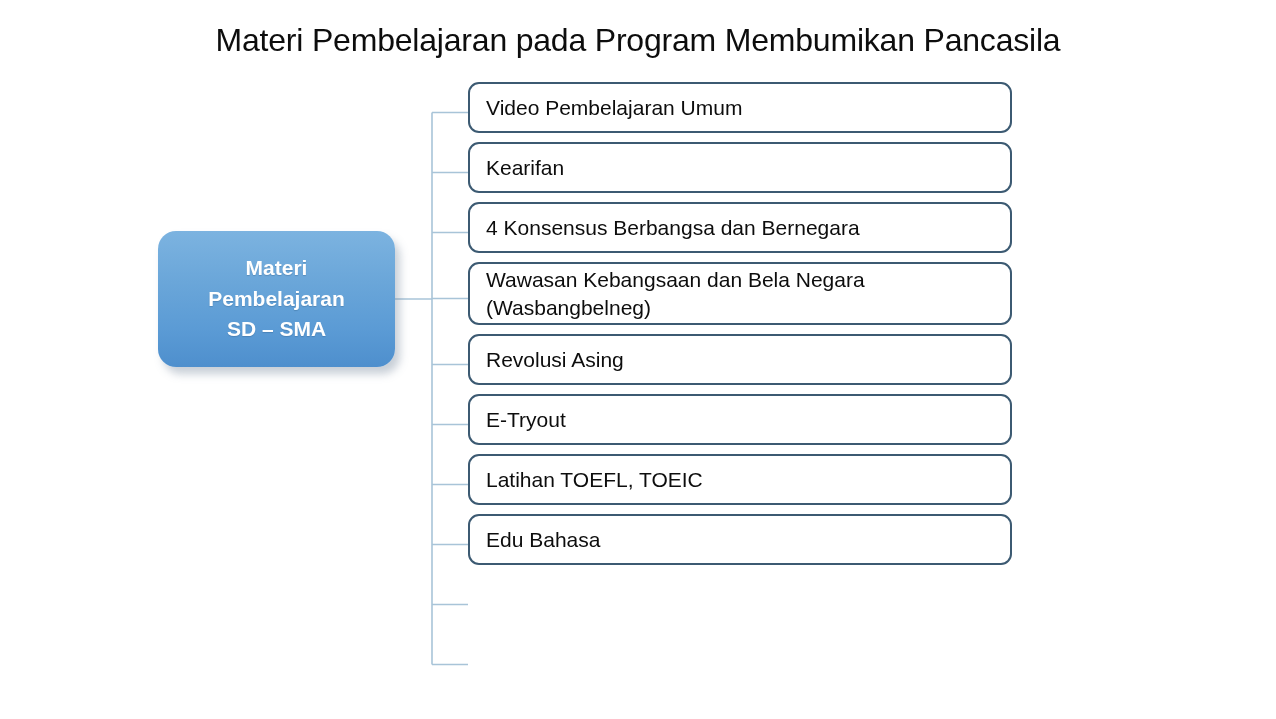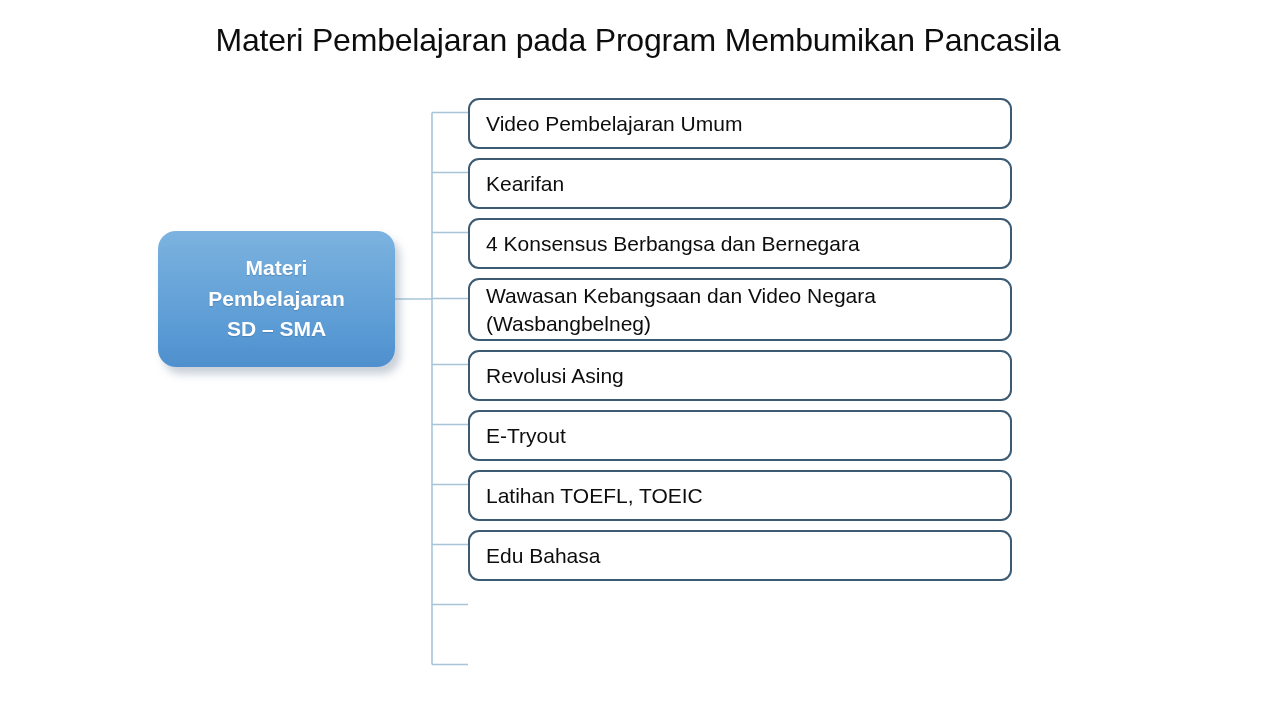--- a/index.html
+++ b/index.html
@@ -62,21 +62,21 @@
     top: 0;
     width: 1276px;
     height: 719px;
     pointer-events: none;
   }
 
   
   #items-column {
     position: absolute;
     left: 468px;
-    top: 98px;
+    top: 82px;
     width: 544px;
   }
   .item-box {
     box-sizing: border-box;
     width: 544px;
     border: 2px solid #3c5a72;
     border-radius: 11px;
     background: #ffffff;
     margin-bottom: 9px;
     display: flex;
@@ -118,21 +118,21 @@
     <div class="item-box single">
       <span class="item-label">Video Pembelajaran Umum</span>
     </div>
     <div class="item-box single">
       <span class="item-label">Kearifan</span>
     </div>
     <div class="item-box single">
       <span class="item-label">4 Konsensus Berbangsa dan Bernegara</span>
     </div>
     <div class="item-box double">
-      <span class="item-label">Wawasan Kebangsaan dan Video Negara
+      <span class="item-label">Wawasan Kebangsaan dan Bela Negara
 (Wasbangbelneg)</span>
     </div>
     <div class="item-box single">
       <span class="item-label">Revolusi Asing</span>
     </div>
     <div class="item-box single">
       <span class="item-label">E-Tryout</span>
     </div>
     <div class="item-box single">
       <span class="item-label">Latihan TOEFL, TOEIC</span>

